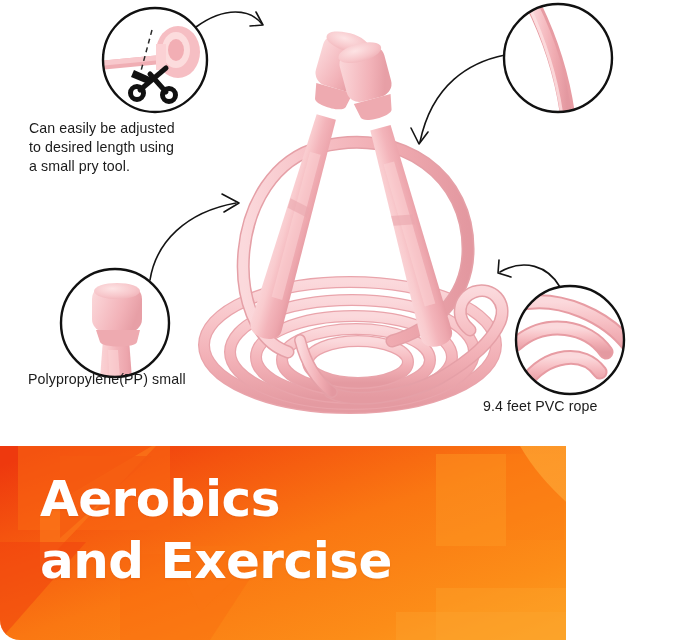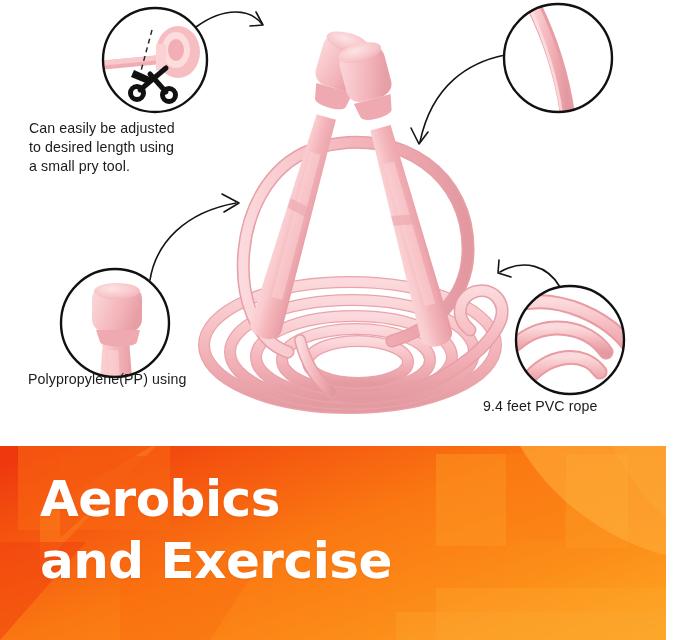--- a/index.html
+++ b/index.html
@@ -10,20 +10,21 @@
   }
   body {
     font-family: "Liberation Sans", sans-serif;
   }
   #page {
     position: relative;
     width: 679px;
     height: 640px;
     overflow: hidden;
     background: #ffffff;
+    border-radius: 20px;
   }
 
   
   #product-area {
     position: absolute;
     left: 0;
     top: 0;
     width: 679px;
     height: 446px;
     background: #ffffff;
@@ -52,21 +53,21 @@
   #caption-adjust  { left: 29px;  top: 119px; width: 200px; }
   #caption-cord    { left: 503px; top: 113px; width: 150px; }
   #caption-handle  { left: 28px;  top: 370px; width: 230px; }
   #caption-rope    { left: 483px; top: 397px; width: 200px; }
 
   
   #banner {
     position: absolute;
     left: 0;
     top: 446px;
-    width: 666px;
+    width: 566px;
     height: 194px;
     overflow: hidden;
   }
   #banner-svg {
     position: absolute;
     left: 0;
     top: 0;
     width: 679px;
     height: 194px;
     display: block;
@@ -266,21 +267,21 @@
         </g>
         <circle cx="570" cy="340" r="54" fill="none" stroke="#111111" stroke-width="2.4"></circle>
       </g>
     </svg>
 
     <div class="caption" id="caption-adjust">Can easily be adjusted
 to desired length using
 a small pry tool.</div>
 
 
-    <div class="caption" id="caption-handle">Polypropylene(PP) using</div>
+    <div class="caption" id="caption-handle">Polypropylene(PP) small</div>
 
     <div class="caption" id="caption-rope">9.4 feet PVC rope</div>
   </div>
 
   <div id="banner">
     <svg id="banner-svg" viewBox="0 0 679 194" preserveAspectRatio="none">
       <defs>
         <linearGradient id="bannerGrad" x1="0" y1="0.1" x2="1" y2="0.9">
           <stop offset="0%" stop-color="#ee390e"></stop>
           <stop offset="18%" stop-color="#f4530f"></stop>

